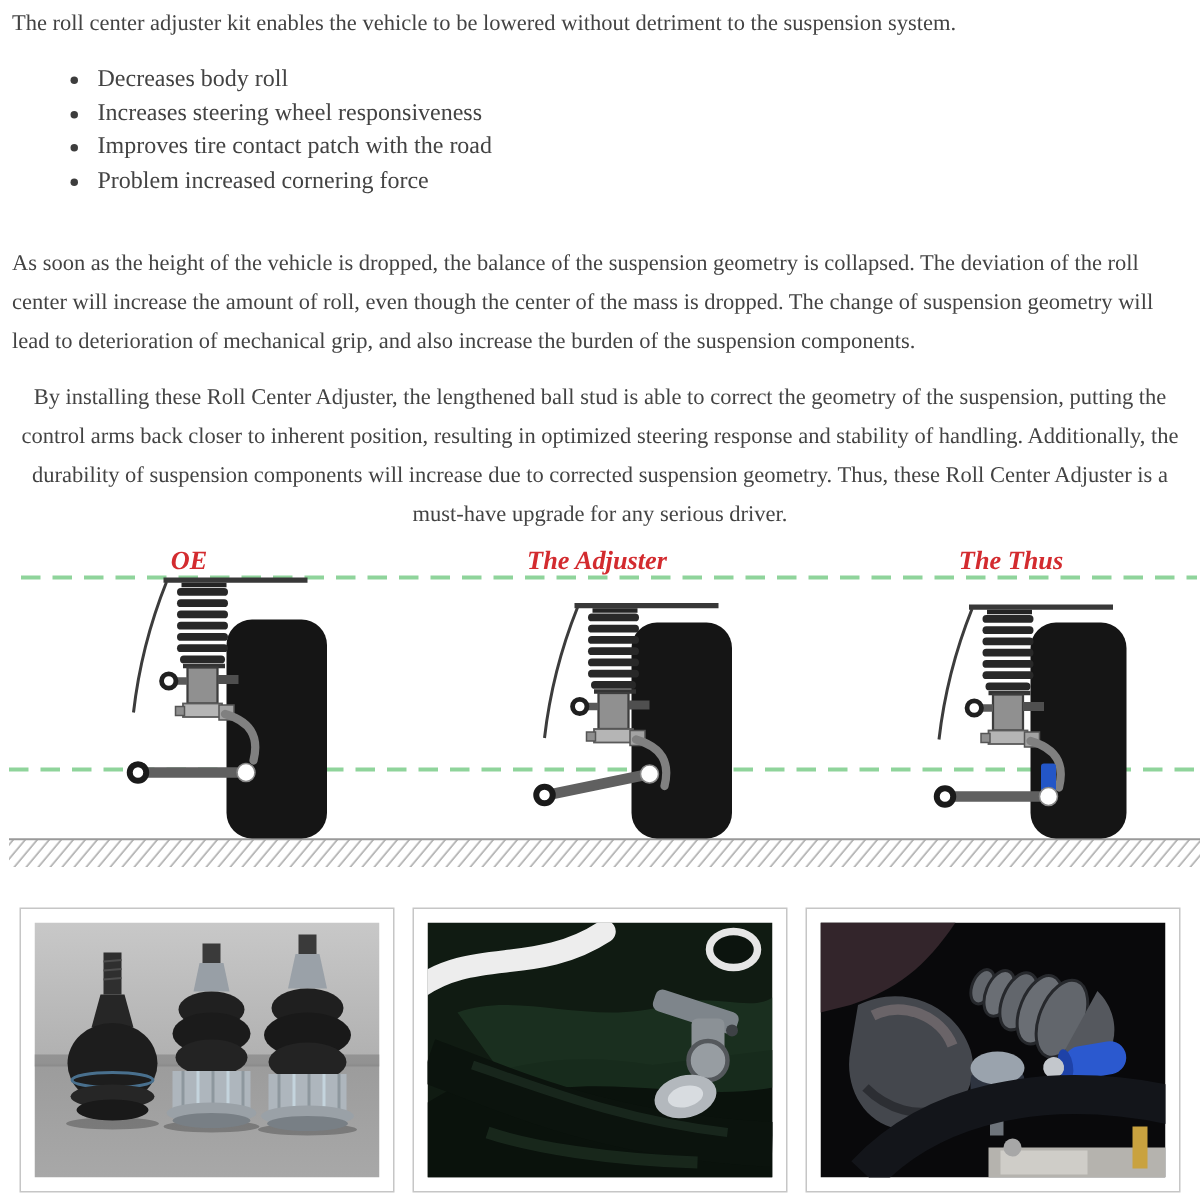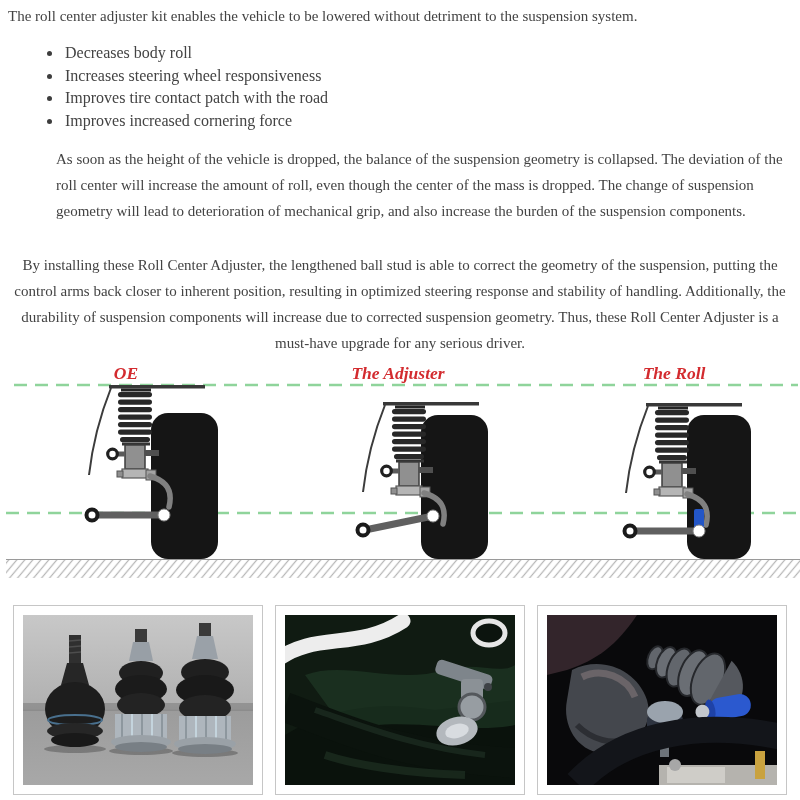--- a/index.html
+++ b/index.html
@@ -4,21 +4,21 @@
 <style>
   html,body{margin:0;padding:0;background:#fff;}
   .page{position:relative;width:800px;height:800px;background:#ffffff;overflow:hidden;
         font-family:Liberation Serif, serif;color:#434343;}
   .para{position:absolute;left:8px;right:8px;margin:0;font-size:15px;line-height:26px;}
   .intro{top:3px;}
   .benefits{position:absolute;top:42px;left:8px;right:8px;margin:0;padding:0 0 0 57px;list-style:none;}
   .benefits li{position:relative;font-size:16px;line-height:22.5px;}
   .benefits li::before{content:"";position:absolute;left:-18px;top:9px;width:5px;height:5px;
         border-radius:50%;background:#3d3d3d;}
-  .p2{top:146px;margin-left:48px;}
+  .p2{top:163px;}
   .p3{top:252px;text-align:center;}
   .diagram{position:absolute;top:360px;left:6px;width:800px;height:234px;}
   .diagram svg{display:block;}
   .dlabel{position:absolute;top:3px;transform:translateX(-50%);font-size:17.5px;font-weight:bold;
         font-style:italic;color:#d32b2f;white-space:nowrap;}
   .dlabel.oe{left:120px;}
   .dlabel.problem{left:392px;}
   .dlabel.cure{left:668px;}
   .photos{position:absolute;top:605px;left:0;width:800px;display:flex;gap:12px;
         padding-left:13px;box-sizing:border-box;}
@@ -30,30 +30,30 @@
 <body>
 
 <div class="page">
 
   <p class="para intro">The roll center adjuster kit enables the vehicle to be lowered without detriment to the suspension system.</p>
 
   <ul class="benefits">
     <li>Decreases body roll</li>
     <li>Increases steering wheel responsiveness</li>
     <li>Improves tire contact patch with the road</li>
-    <li>Improves increased cornering force</li>
+    <li>Problem increased cornering force</li>
   </ul>
 
   <p class="para p2">As soon as the height of the vehicle is dropped, the balance of the suspension geometry is collapsed. The deviation of the roll center will increase the amount of roll, even though the center of the mass is dropped. The change of suspension geometry will lead to deterioration of mechanical grip, and also increase the burden of the suspension components.</p>
   <p class="para p3">By installing these Roll Center Adjuster, the lengthened ball stud is able to correct the geometry of the suspension, putting the control arms back closer to inherent position, resulting in optimized steering response and stability of handling. Additionally, the durability of suspension components will increase due to corrected suspension geometry. Thus, these Roll Center Adjuster is a must-have upgrade for any serious driver.</p>
 
   <div class="diagram">
     <div class="dlabel oe">OE</div>
     <div class="dlabel problem">The Adjuster</div>
-    <div class="dlabel cure">The Roll</div>
+    <div class="dlabel cure">The Thus</div>
 
     <svg width="800" height="234" viewBox="0 0 800 234">
       <defs>
         <pattern id="hatch" width="8" height="20" patternUnits="userSpaceOnUse" patternTransform="skewX(-40)">
           <rect width="8" height="20" fill="#ffffff"></rect>
           <line x1="2.5" y1="0" x2="2.5" y2="20" stroke="#b7b7b7" stroke-width="1.6"></line>
         </pattern>
         <g id="strut">
           <path d="M 2 3 C -8 28, -16 55, -20 90" stroke="#3c3c3c" stroke-width="2" fill="none"></path>
           <rect x="0" y="0" width="96" height="3.5" fill="#383838"></rect>

